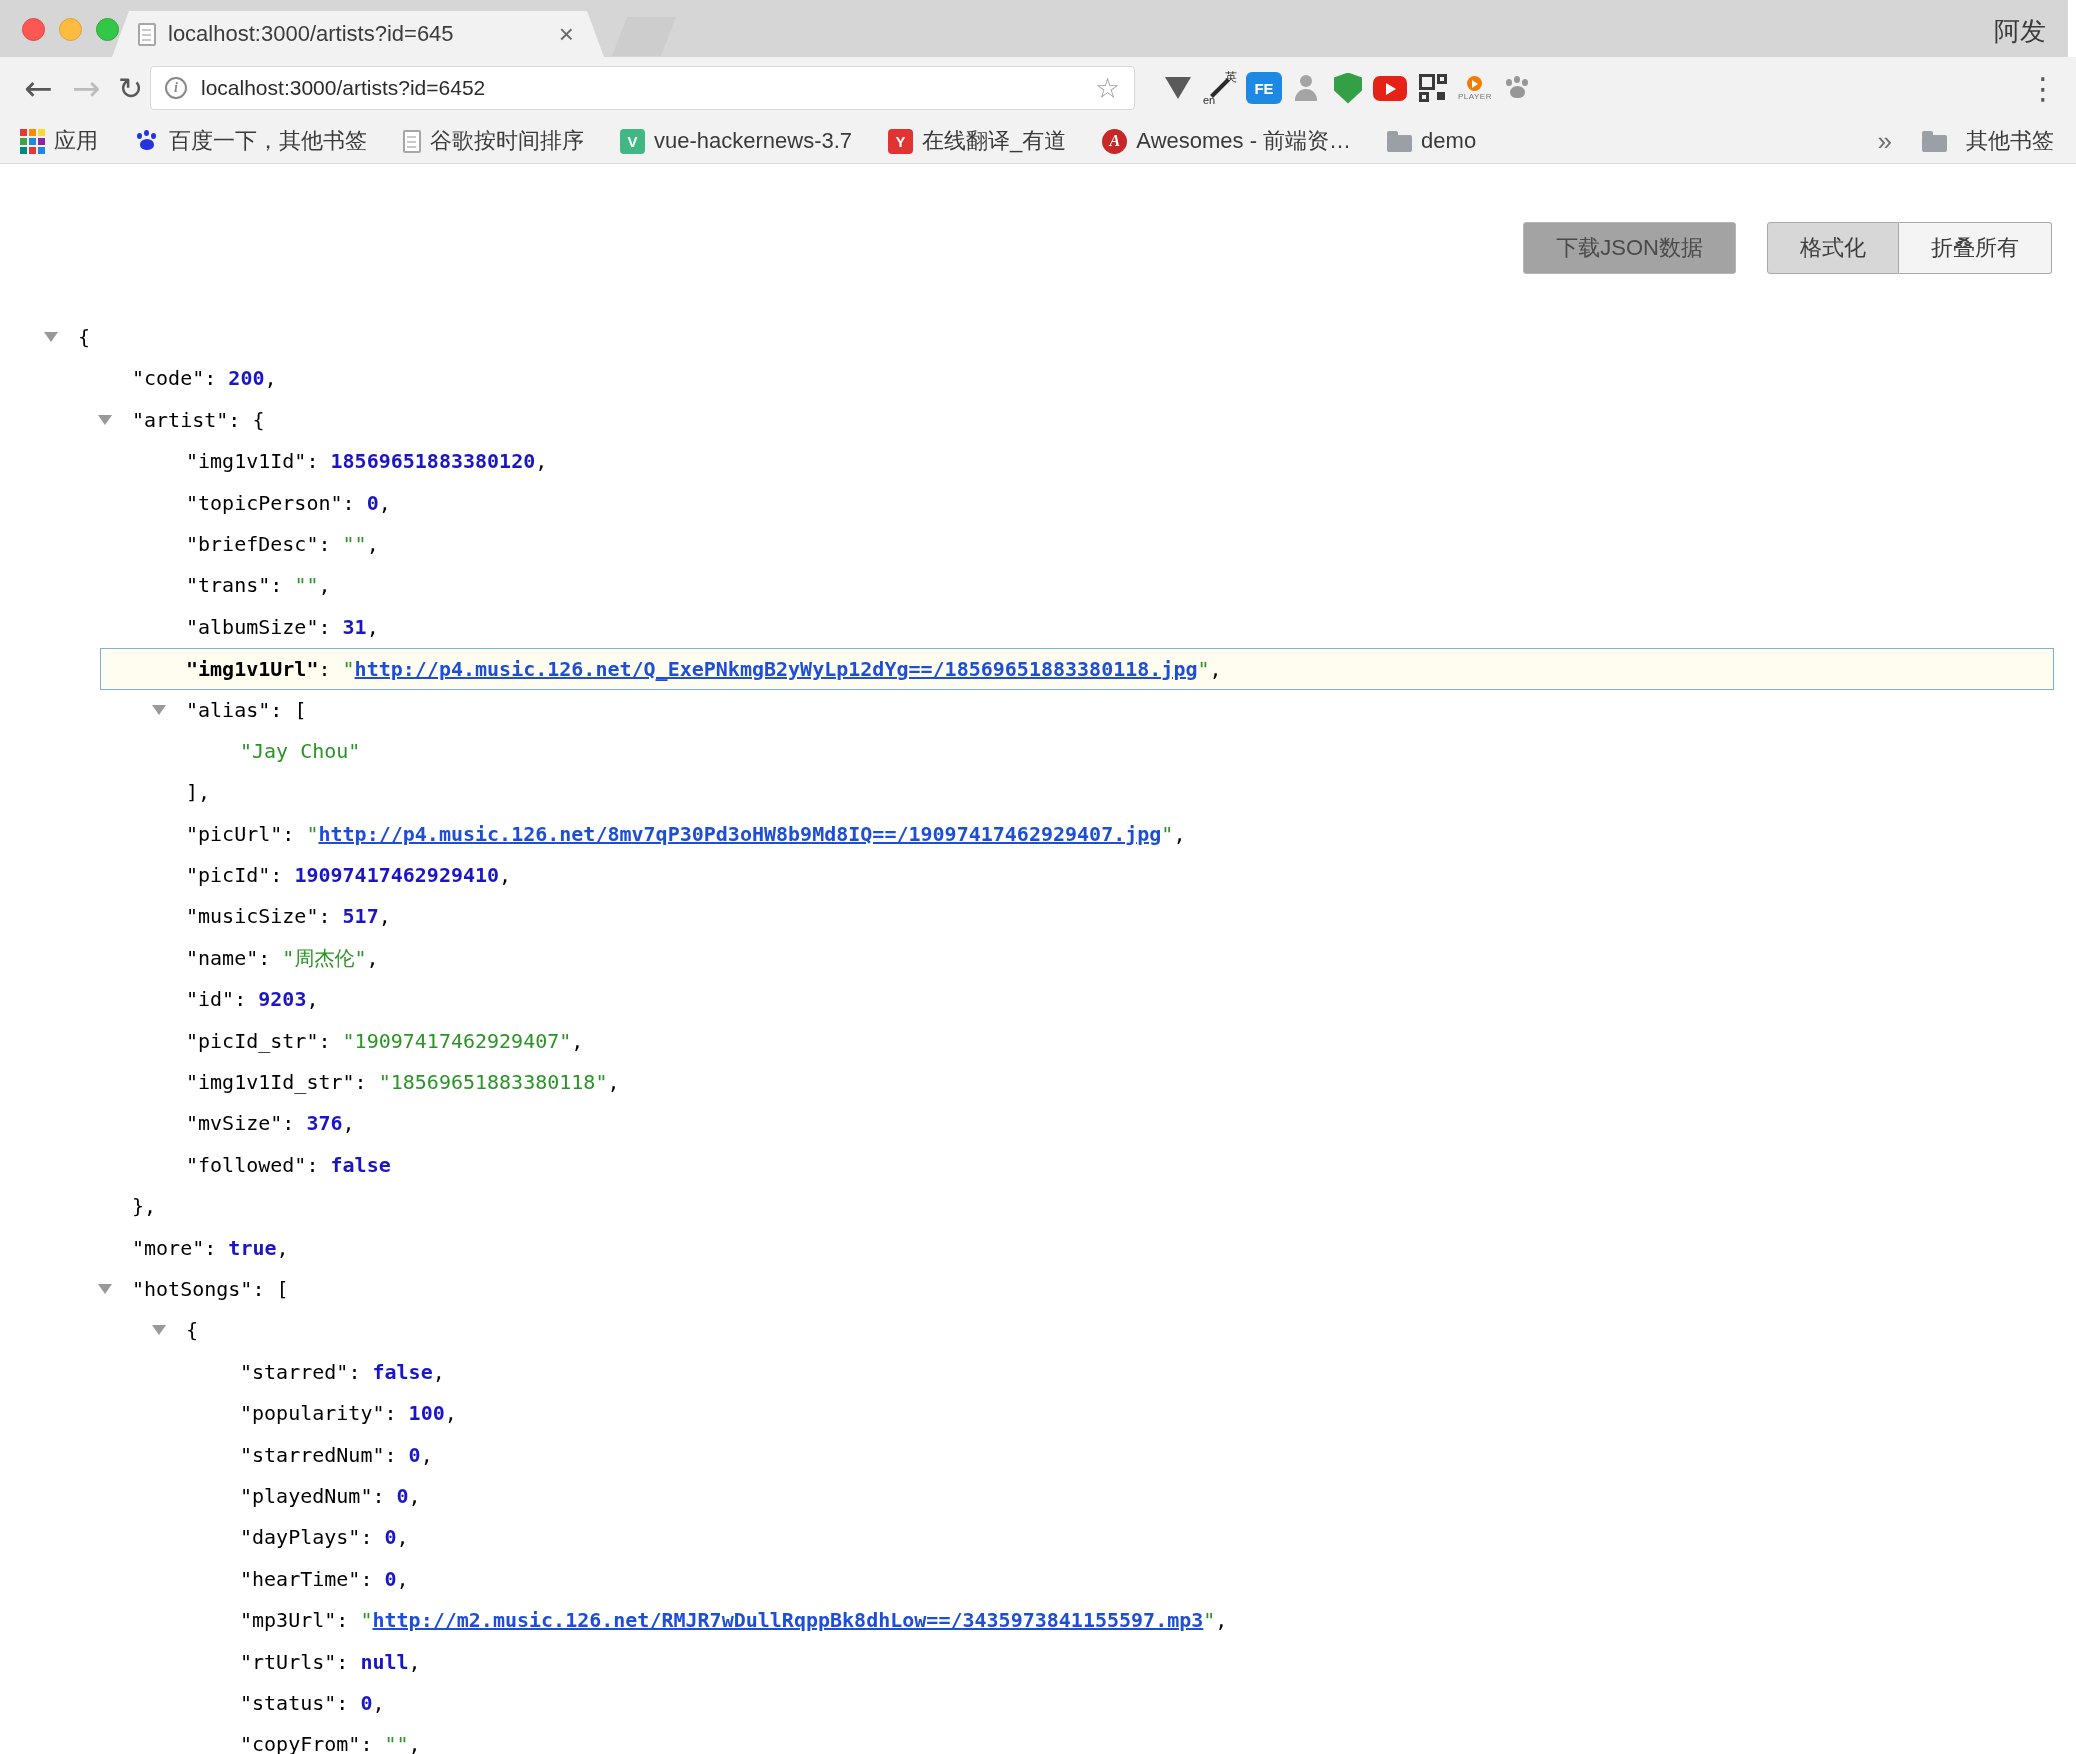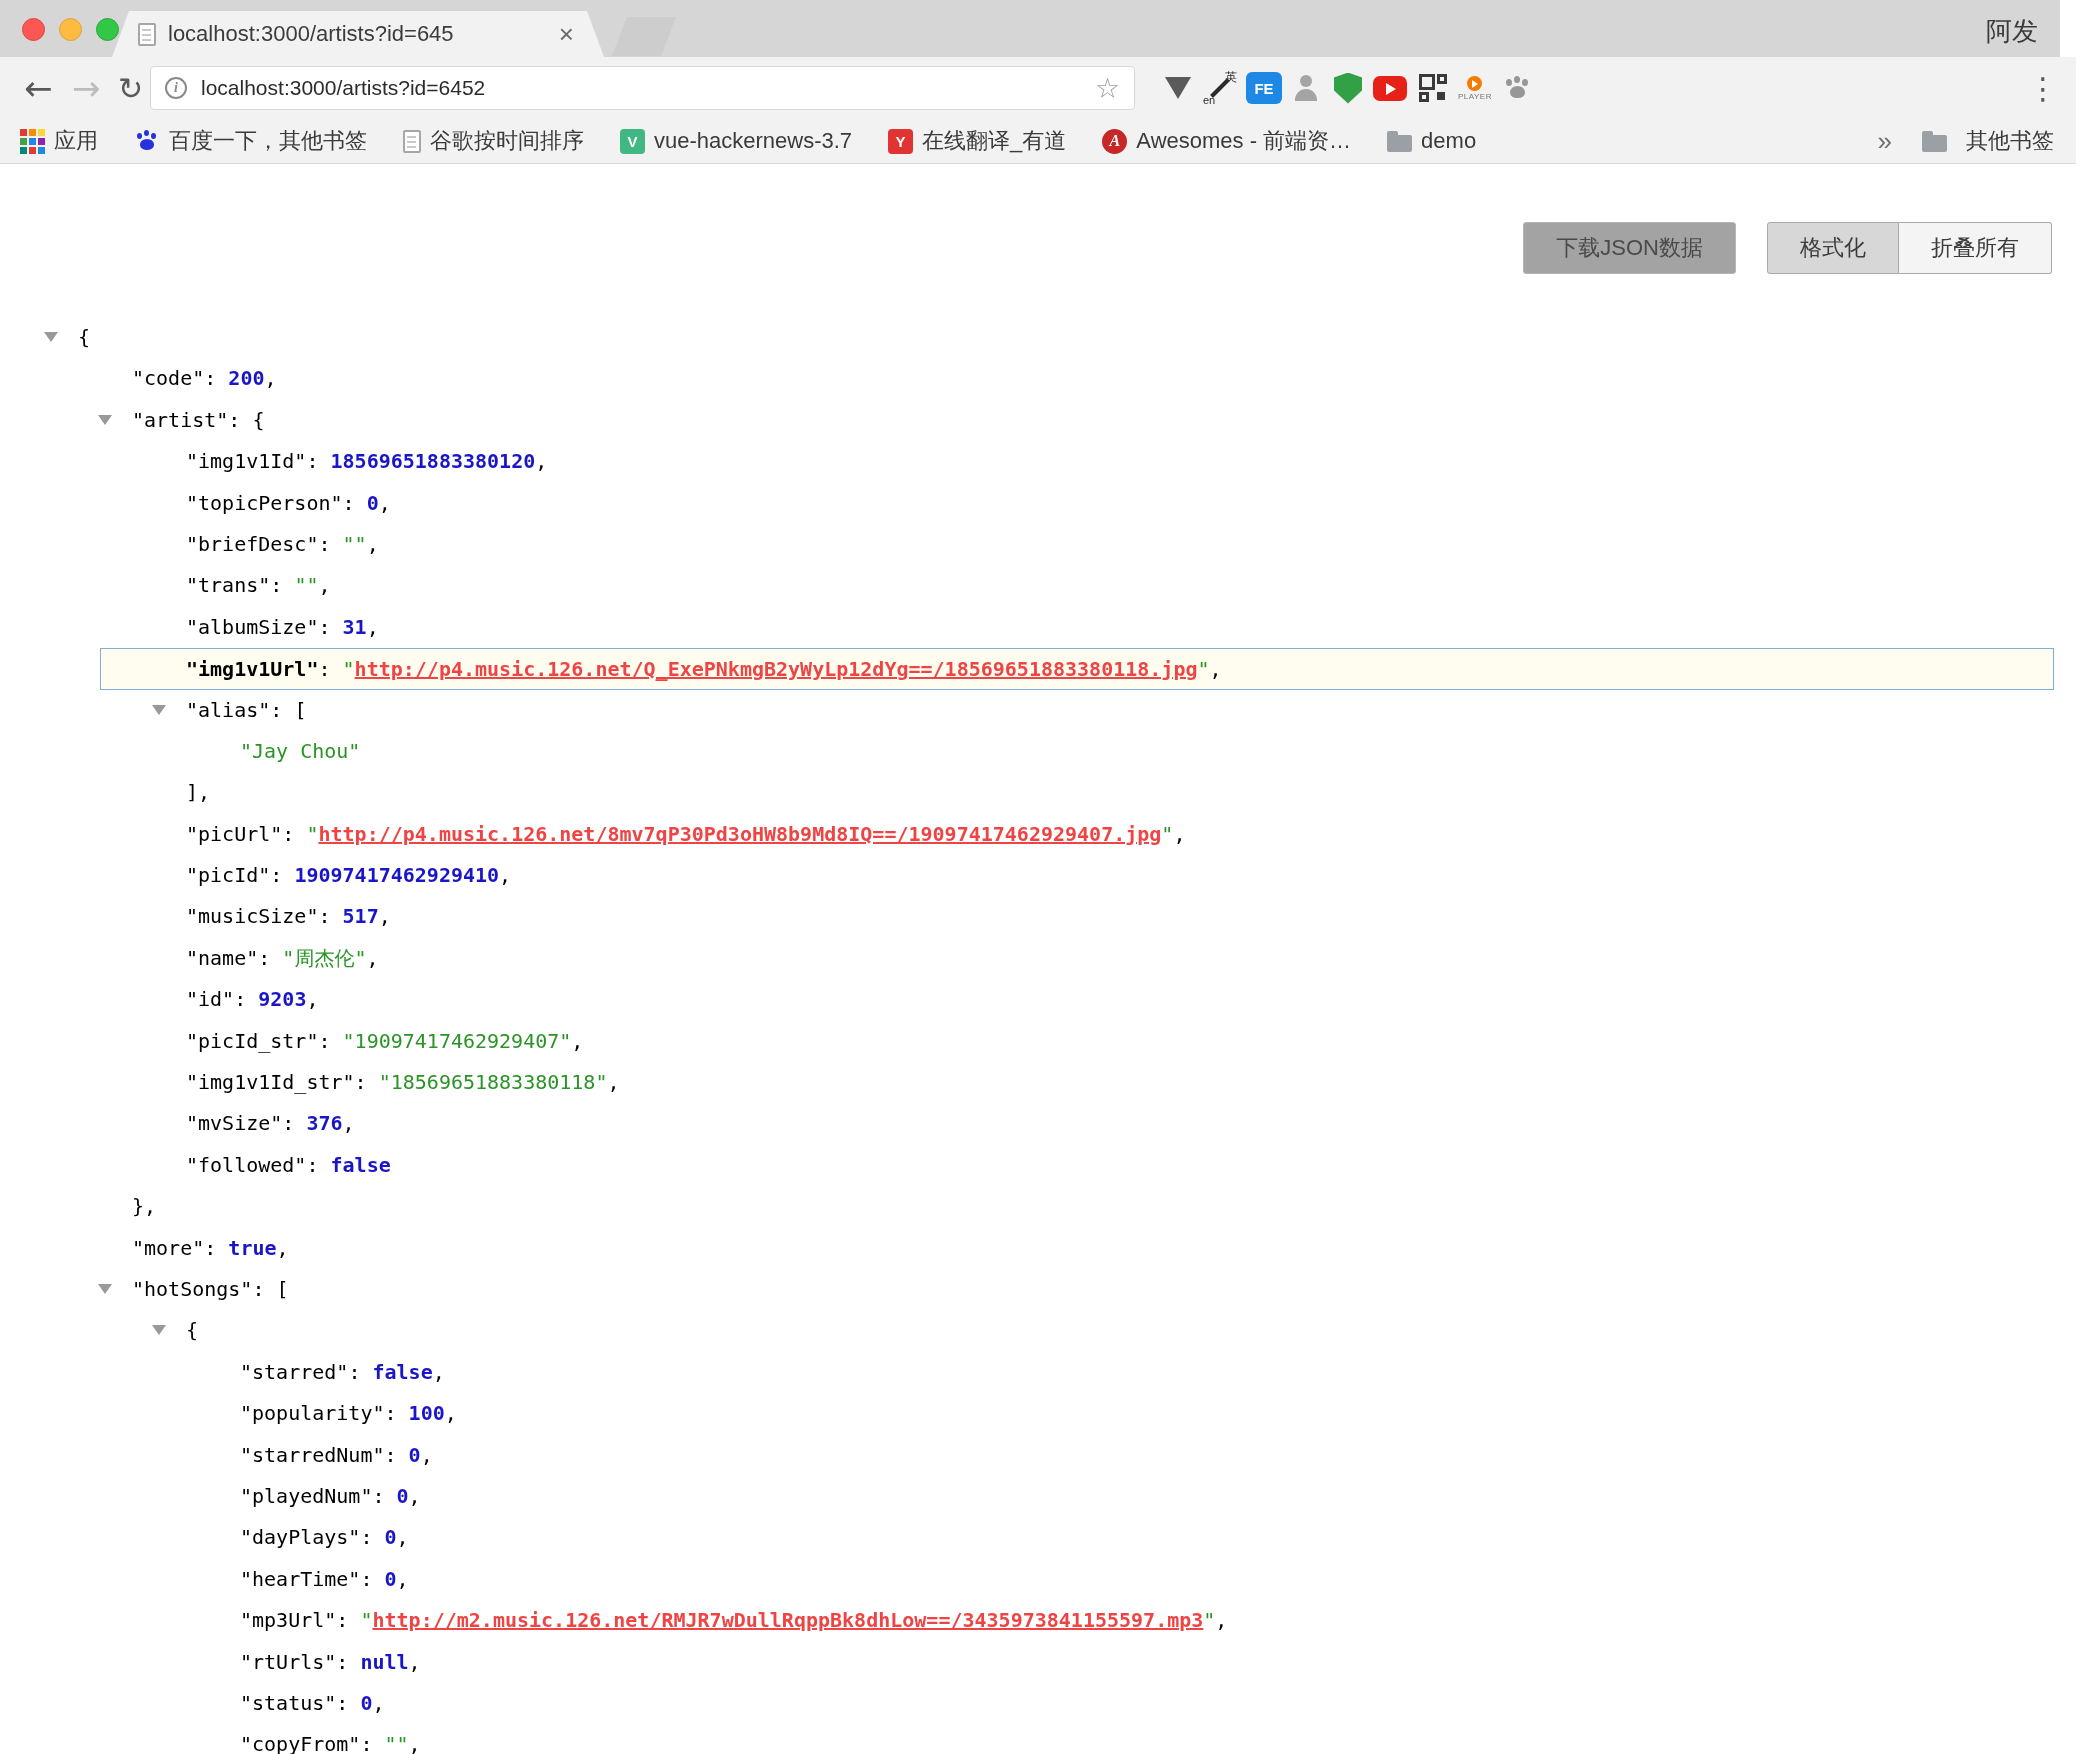--- a/index.html
+++ b/index.html
@@ -1,21 +1,21 @@
 <!DOCTYPE html>
 <html><head>
 <meta charset="utf-8">
 <style>
   * { margin:0; padding:0; box-sizing:border-box; }
   html,body { width:2076px; height:1754px; overflow:hidden; background:#fff;
               font-family:"Liberation Sans", sans-serif; }
   .window { position:relative; width:2076px; height:1754px; }
 
   
-  .tabstrip { position:absolute; top:0; left:0; right:16px; height:57px; background:#d6d6d6; }
+  .tabstrip { position:absolute; top:0; left:0; right:8px; height:57px; background:#d6d6d6; }
   .traffic { position:absolute; left:22px; top:18px; display:flex; gap:14px; }
   .light { width:23px; height:23px; border-radius:50%; display:inline-block; }
   .light.red    { background:#fc5753; border:1px solid #df4744; }
   .light.yellow { background:#fdbc40; border:1px solid #dea33a; }
   .light.green  { background:#33c748; border:1px solid #2aa73c; }
   .tab { position:absolute; left:112px; top:11px; width:492px; height:46px; background:#f2f2f2;
          clip-path:polygon(17px 0, calc(100% - 17px) 0, 100% 100%, 0 100%);
          display:flex; align-items:center; padding:0 30px 0 26px; gap:12px; }
   .tab-title { font-size:22px; color:#3c3c3c; white-space:nowrap; overflow:hidden; }
   .tab-close { margin-left:auto; font-size:26px; color:#6b6b6b; line-height:1; }
@@ -130,21 +130,21 @@
   .seg .seg-inactive { background:#f4f4f4; border-left:none; border-radius:0 3px 3px 0; }
 
   
   .json-tree { position:absolute; top:152px; left:0; right:0; bottom:0; }
   .json-line { position:relative; height:41.4px; line-height:41.4px; white-space:pre;
          font-family:"DejaVu Sans Mono", monospace; font-size:20px; color:#000; }
   .jkey   { color:#000; }
   .jpunct { color:#000; }
   .jnum   { color:#1a16c8; font-weight:bold; }
   .jstr   { color:#2a9426; }
-  .jlink  { color:#ef4444; font-weight:bold; text-decoration:underline; cursor:pointer; }
+  .jlink  { color:#1d4ed8; font-weight:bold; text-decoration:underline; cursor:pointer; }
   .tri { position:absolute; top:15px; width:0; height:0; border-left:7px solid transparent;
          border-right:7px solid transparent; border-top:10px solid #999; }
   .json-line.hl { background:#fffdf0; border:1px solid #7faedb; }
   .json-line.hl .jkey { font-weight:bold; }
 </style>
 </head>
 <body>
 
 <div class="window">
 

